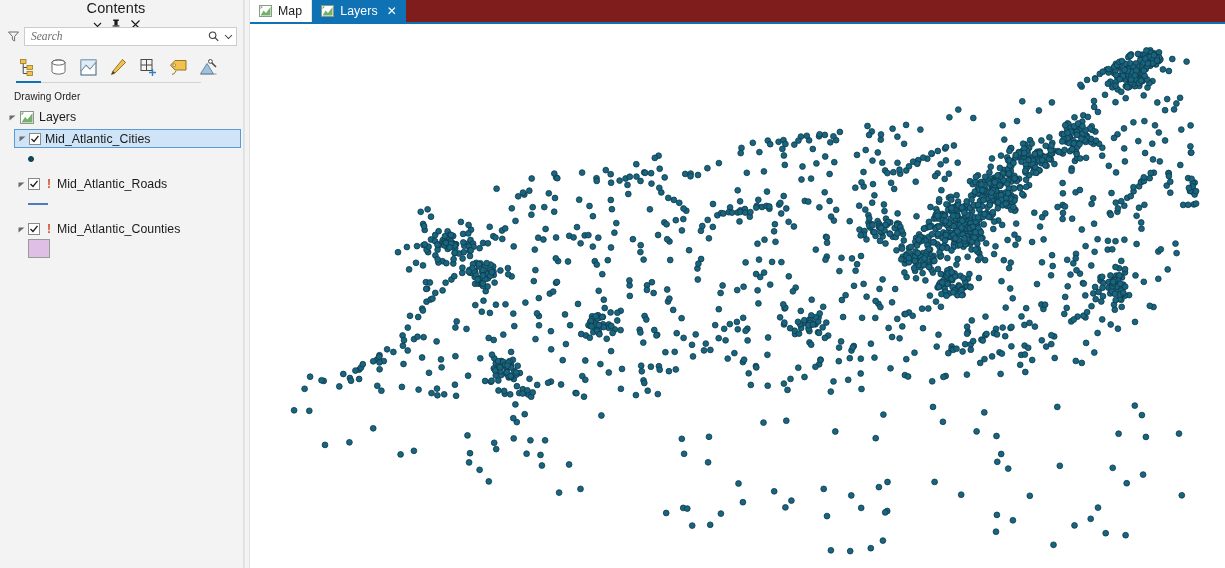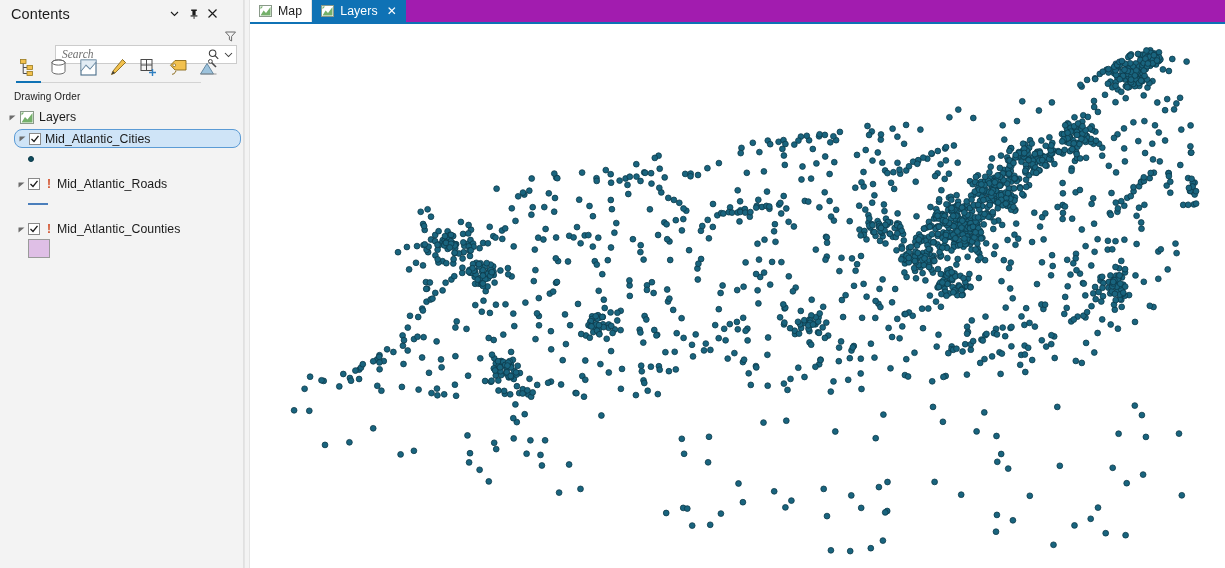--- a/index.html
+++ b/index.html
@@ -33,20 +33,21 @@
     border-right: 1px solid #e0e0e0;
     box-sizing: border-box;
     flex: 0 0 244px;
   }
   .pane-header {
     height: 27px;
     display: flex;
     align-items: center;
     padding: 0 22px 0 11px;
     box-sizing: border-box;
+    flex-direction: column;
   }
   .pane-title {
     font-size: 14.5px;
     color: #1b1b1b;
     letter-spacing: 0.1px;
     flex: 1;
     line-height: 1;
     padding-top: 1px;
   }
   .hdr-btns {
@@ -61,25 +62,24 @@
     align-items: center;
     justify-content: center;
     cursor: pointer;
   }
   .hdr-btn svg { display: block; }
 
   
   .search-row {
     height: 22px;
     display: flex;
-    align-items: flex-end;
+    align-items: flex-start;
     padding: 0 4px 0 4px;
     box-sizing: border-box;
     margin-top: 0px;
-    flex-direction: column;
   }
   .filter-icon {
     width: 18px;
     height: 18px;
     display: flex;
     align-items: center;
     justify-content: center;
     flex: 0 0 18px;
     cursor: pointer;
   }
@@ -177,21 +177,21 @@
   
   .tree { margin-top: 6px; }
   .tree-row {
     display: flex;
     align-items: center;
     height: 18px;
     box-sizing: border-box;
     position: relative;
   }
   .tree-row.group { padding-left: 6px; }
-  .tree-row.layer { padding-left: 15px; border-radius: 8px; }
+  .tree-row.layer { padding-left: 15px; }
   .tree-row.selected {
     background: #cfe4f7;
     border: 1px solid #5b9bd5;
     margin-left: 14px;
     margin-right: 2px;
     padding-left: 1px;
     height: 19px;
   }
   .expander {
     width: 13px;
@@ -292,21 +292,21 @@
     height: 568px;
     background: #ffffff;
     display: flex;
     flex-direction: column;
     overflow: hidden;
   }
   .tabstrip {
     height: 22px;
     display: flex;
     align-items: flex-start;
-    background: #a21caf;
+    background: #7f1d1d;
     position: relative;
     flex: 0 0 22px;
   }
   .tab {
     height: 22px;
     display: flex;
     align-items: center;
     padding: 0 9px 0 8px;
     box-sizing: border-box;
     gap: 6px;

